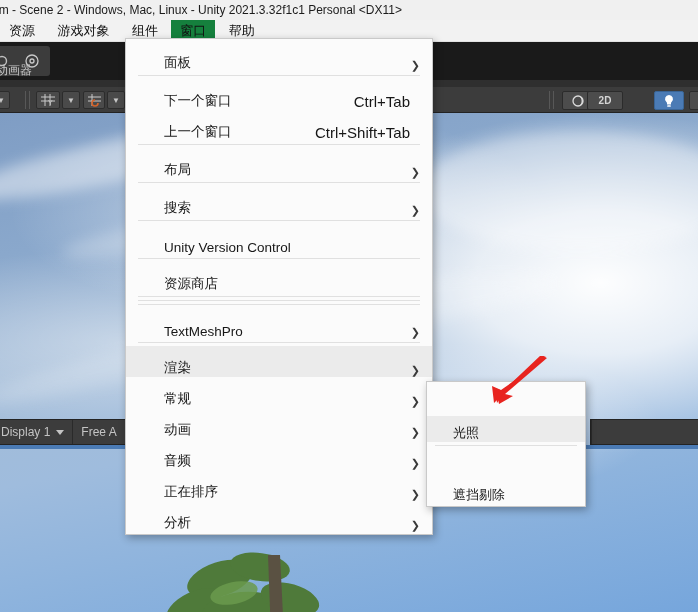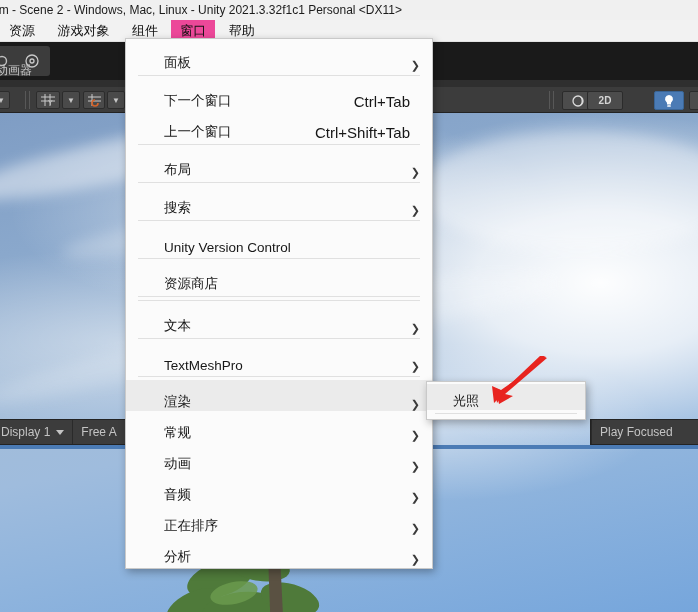--- a/index.html
+++ b/index.html
@@ -30,21 +30,21 @@
     border-bottom: 1px solid #e2e2e2;
     white-space: nowrap;
   }
   .menubar-item {
     display: inline-block;
     font-size: 13px;
     line-height: 22px;
     color: #111;
     padding: 0 9px;
   }
-  .menubar-item.active { background: #ec4899; }
+  .menubar-item.active { background: #15803d; }
 
   
   .editor-bg {
     position: absolute; left: 0; top: 42px; width: 698px; height: 570px;
     background: #383838;
   }
   .topdark {
     position: absolute; left: 0; top: 42px; width: 698px; height: 38px;
     background: #1a1a1a;
   }
@@ -141,21 +141,21 @@
 
   .mi {
     position: relative;
     height: 31px;
     display: flex; align-items: flex-end;
     padding: 0 12px 0 38px;
     font-size: 13.5px;
     color: #171717;
     white-space: nowrap;
   }
-  #render-submenu .mi { height: 26px; padding: 0 12px 0 26px; font-size: 13px; }
+  #render-submenu .mi { height: 26px; padding: 0 12px 0 26px; font-size: 13px; margin-top: 32px; }
   .mi.hl { background: #ebebeb; }
   .mi .shortcut {
     margin-left: auto;
     color: #171717;
     font-size: 15px;
     padding-right: 10px;
   }
   .mi .arrow {
     margin-left: auto;
     color: #3a3a3a;
@@ -298,23 +298,20 @@
       <span class="caret-d"></span>
     </div>
     <div class="gv-div"></div>
     <div class="gv-seg">
       <span>Free A</span>
     </div>
   </div>
 
   <div class="gv-bar" style="left:590px;top:419px;width:112px;">
     <div class="gv-div"></div>
-    <div class="gv-seg">
-      <span>Play Focused</span>
-    </div>
   </div>
   <div style="position:absolute;left:0;top:445px;width:698px;height:4px;background:#4b7bb5;"></div>
 
   <div class="menu" id="window-menu">
     <div class="mi">
       <span>面板</span>
       <span class="arrow"></span>
     </div>
     <div class="msep"></div>
     <div class="mi">
@@ -338,24 +335,20 @@
     <div class="msep"></div>
     <div class="mi">
       <span>Unity Version Control</span>
     </div>
     <div class="msep"></div>
     <div class="mi">
       <span>资源商店</span>
     </div>
     <div class="msep"></div>
     <div class="msep"></div>
-    <div class="mi">
-      <span>文本</span>
-      <span class="arrow"></span>
-    </div>
     <div class="msep"></div>
     <div class="mi">
       <span>TextMeshPro</span>
       <span class="arrow"></span>
     </div>
     <div class="msep"></div>
     <div class="mi hl">
       <span>渲染</span>
       <span class="arrow"></span>
     </div>
@@ -380,20 +373,23 @@
       <span class="arrow"></span>
     </div>
 
   </div>
 
   <div class="menu" id="render-submenu">
     <div class="mi hl">
       <span>光照</span>
     </div>
     <div class="msep"></div>
+    <div class="mi">
+      <span>遮挡剔除</span>
+    </div>
   </div>
 
   <svg class="redarrow" width="66" height="52" viewBox="0 0 66 52">
     <path d="M64 2 L22 38 L30 40 L16 48 L13 33 L19 36 L59 0 Z" fill="#e8241f"></path>
     <path d="M63 1 L21 37 L14 47 L12 32 L20 35 L58 -1 Z" fill="#e8241f"></path>
     <path d="M62 3 C50 12 34 26 22 36 L11 47 L9 30 L18 34 Z" fill="#e8241f"></path>
   </svg>
 
 </div>
 

